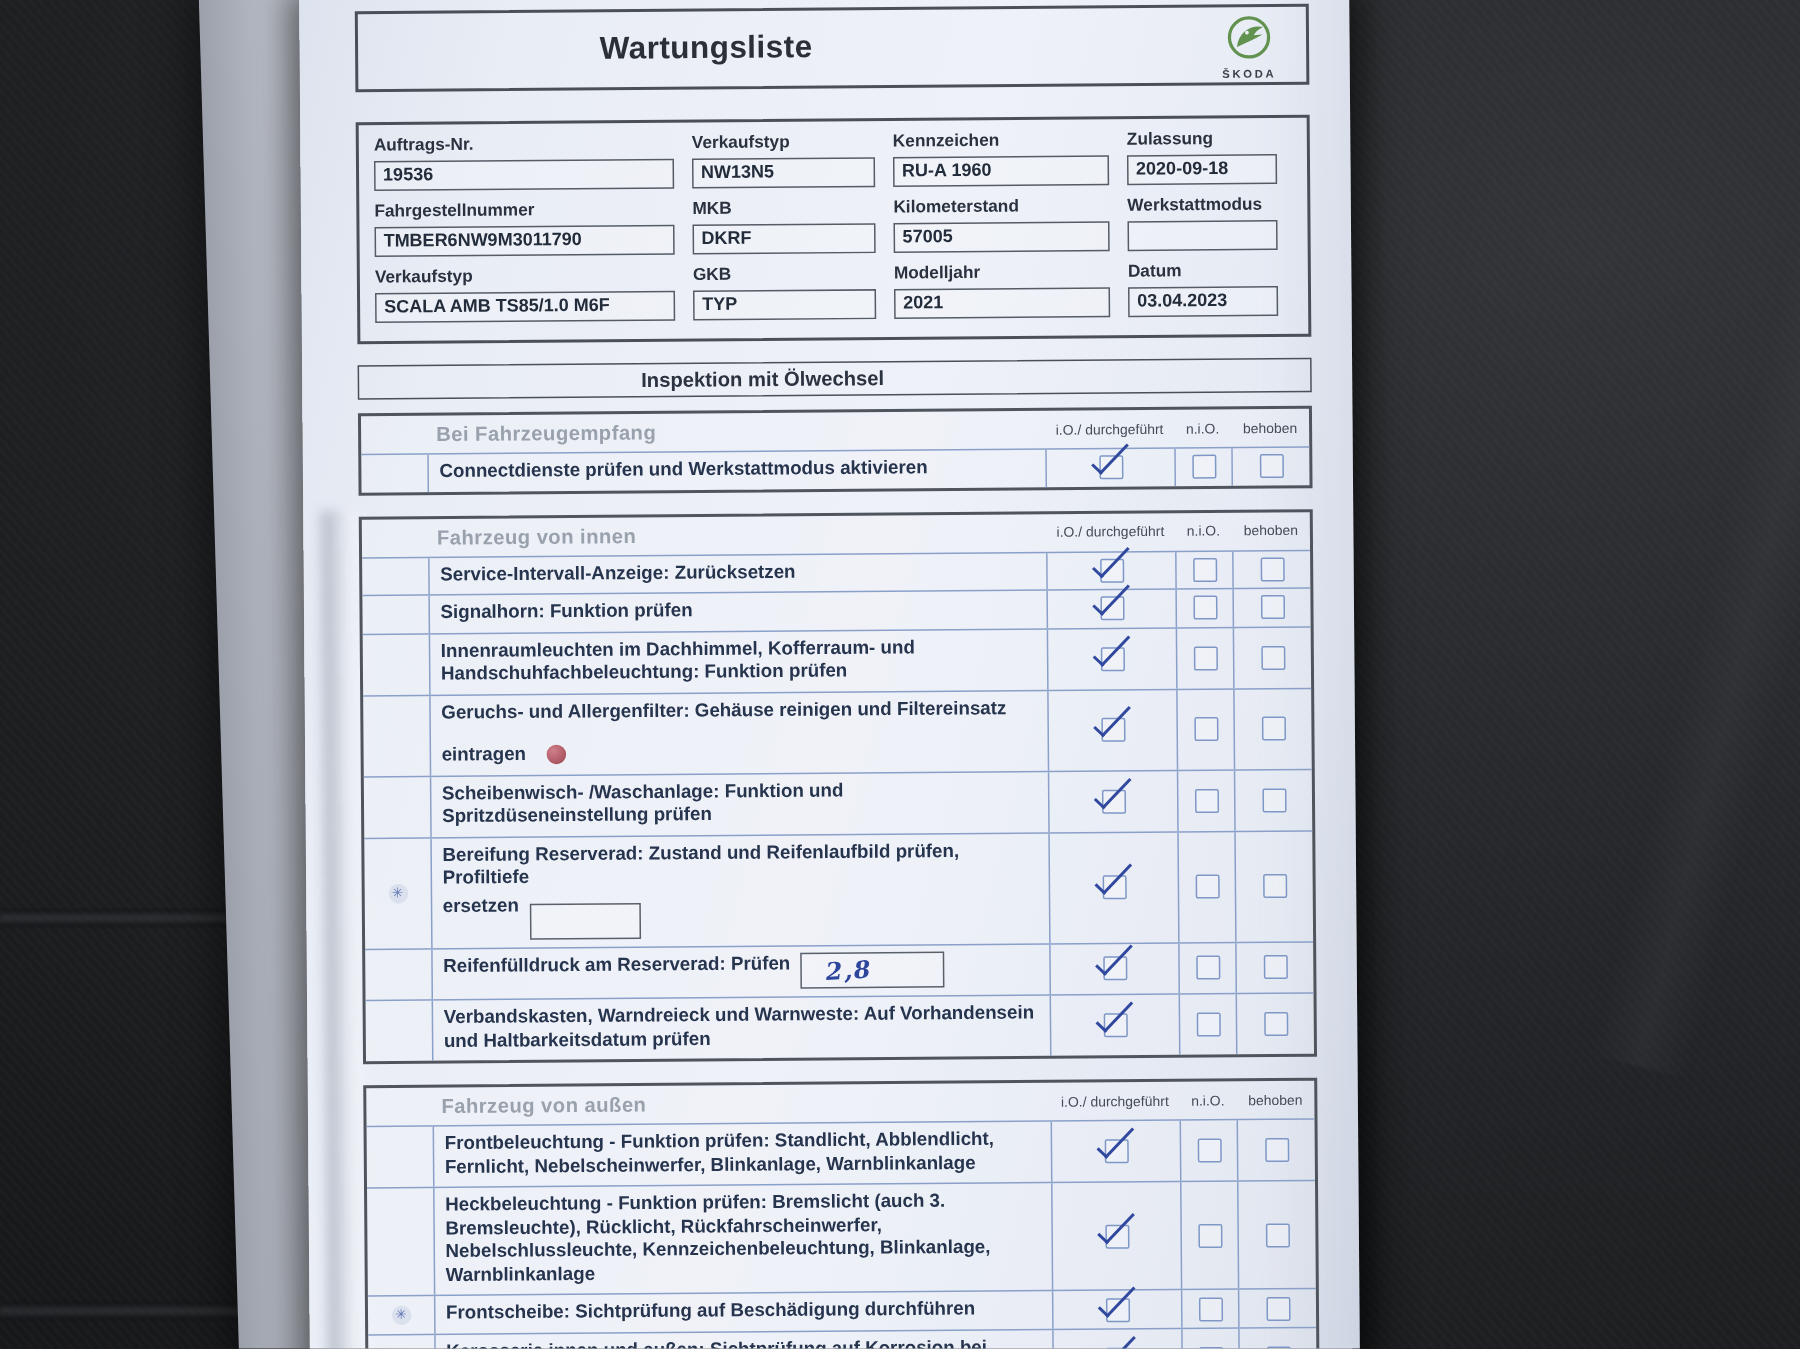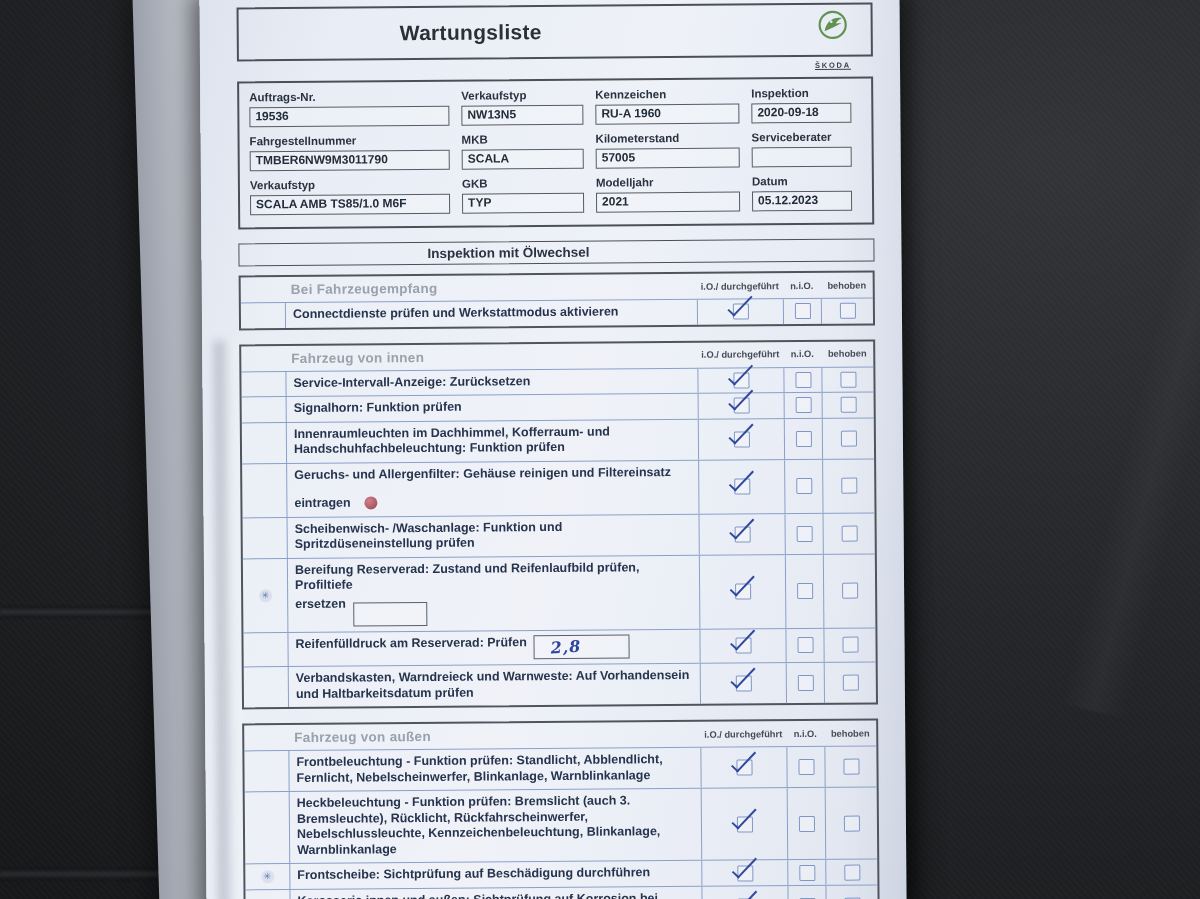--- a/index.html
+++ b/index.html
@@ -32,41 +32,41 @@
     background:linear-gradient(90deg, rgba(84,94,116,.38), rgba(255,255,255,.30) 62%, rgba(255,255,255,0));}
   .sheen{position:absolute;right:-30px;top:0;width:90px;height:926px;filter:blur(6px);
     background:linear-gradient(90deg, rgba(255,255,255,0), rgba(160,170,190,.25));}
   .content{position:absolute;left:37px;top:19px;width:636px;color:#273750;}
   
   .hdr-box{position:relative;height:54px;border:2px solid #4b5058;
     display:flex;align-items:center;justify-content:center;padding-right:168px;box-sizing:border-box;}
   .doc-title{font-size:21px;font-weight:bold;color:#2b2f36;letter-spacing:.3px;}
   .logo{position:absolute;right:8px;top:3px;width:60px;text-align:center;line-height:0;}
   .logo-text{display:block;font-size:7.5px;font-weight:bold;letter-spacing:1.8px;color:#3c4147;
-    line-height:9px;margin-top:17px;text-decoration:underline;}
+    line-height:9px;margin-top:1px;}
   
   .fields-box{border:2px solid #4b5058;margin-top:20px;padding:7px 8px 12px 10px;}
   .f-row{display:grid;grid-template-columns:212px 134px 156px 1fr;column-gap:0;margin-top:7px;}
   .f-row:first-child{margin-top:0;}
   .f-cell{padding-right:12px;}
   .f-label{font-size:11.5px;font-weight:bold;color:#2a3240;line-height:15px;}
   .f-input{margin-top:2px;height:17px;border:1.7px solid #565c66;padding:1px 5px 0 5px;
     font-size:12px;font-weight:bold;color:#232c3a;background:rgba(255,255,255,.20);
     white-space:nowrap;overflow:hidden;}
   
   .insp-bar{border:1.8px solid #4b5058;margin-top:14px;height:21px;
     display:flex;align-items:center;justify-content:center;padding-right:96px;
     font-size:13.5px;font-weight:bold;color:#2b3240;}
   
   .sec{border:2px solid #50555d;margin-top:9px;background:rgba(255,255,255,.12);}
   .sec.m14{margin-top:14px;}
   .sec-head{display:grid;grid-template-columns:44px 1fr 86px 38px 52px;align-items:center;
     height:25px;border-bottom:1px solid #8aa0c9;}
   .sec-title{grid-column:2;font-size:13.5px;font-weight:bold;color:#99a1ad;letter-spacing:.3px;padding-left:6px;}
-  .col-lab{font-size:9.3px;font-weight:bold;color:#454c58;text-align:center;white-space:nowrap;}
+  .col-lab{font-size:9.3px;font-weight:normal;color:#454c58;text-align:center;white-space:nowrap;}
   .row{display:grid;grid-template-columns:44px 1fr 86px 38px 52px;}
   .row + .row{border-top:1px solid #8aa0c9;}
   .c{box-sizing:border-box;}
   .c.mark{display:flex;align-items:center;justify-content:center;}
   .c.text{border-left:1px solid #8aa0c9;padding:4px 8px 5px 7px;
     font-size:12.5px;font-weight:bold;line-height:15.5px;color:#26344e;}
   .c.cbx{border-left:1px solid #8aa0c9;display:flex;align-items:center;justify-content:center;}
   .l2{display:block;margin-top:3px;}
   .l2.gap{margin-top:13px;}
   .star{width:13px;height:13px;border-radius:50%;background:rgba(110,125,180,.14);
@@ -123,58 +123,58 @@
         </div>
         <div class="f-cell">
           <div class="f-label">Verkaufstyp</div>
           <div class="f-input">NW13N5</div>
         </div>
         <div class="f-cell">
           <div class="f-label">Kennzeichen</div>
           <div class="f-input">RU-A 1960</div>
         </div>
         <div class="f-cell">
-          <div class="f-label">Inspektion</div>
+          <div class="f-label">Zulassung</div>
           <div class="f-input">2020-09-18</div>
         </div>
       </div>
       <div class="f-row">
         <div class="f-cell">
           <div class="f-label">Fahrgestellnummer</div>
           <div class="f-input">TMBER6NW9M3011790</div>
         </div>
         <div class="f-cell">
           <div class="f-label">MKB</div>
-          <div class="f-input">SCALA</div>
+          <div class="f-input">DKRF</div>
         </div>
         <div class="f-cell">
           <div class="f-label">Kilometerstand</div>
           <div class="f-input">57005</div>
         </div>
         <div class="f-cell">
-          <div class="f-label">Serviceberater</div>
+          <div class="f-label">Werkstattmodus</div>
           <div class="f-input"></div>
         </div>
       </div>
       <div class="f-row">
         <div class="f-cell">
           <div class="f-label">Verkaufstyp</div>
           <div class="f-input">SCALA AMB TS85/1.0 M6F</div>
         </div>
         <div class="f-cell">
           <div class="f-label">GKB</div>
           <div class="f-input">TYP</div>
         </div>
         <div class="f-cell">
           <div class="f-label">Modelljahr</div>
           <div class="f-input">2021</div>
         </div>
         <div class="f-cell">
           <div class="f-label">Datum</div>
-          <div class="f-input">05.12.2023</div>
+          <div class="f-input">03.04.2023</div>
         </div>
       </div>
     </div>
 
     <div class="insp-bar">
       <span>Inspektion mit Ölwechsel</span>
     </div>
 
     <div class="sec">
       <div class="sec-head">

